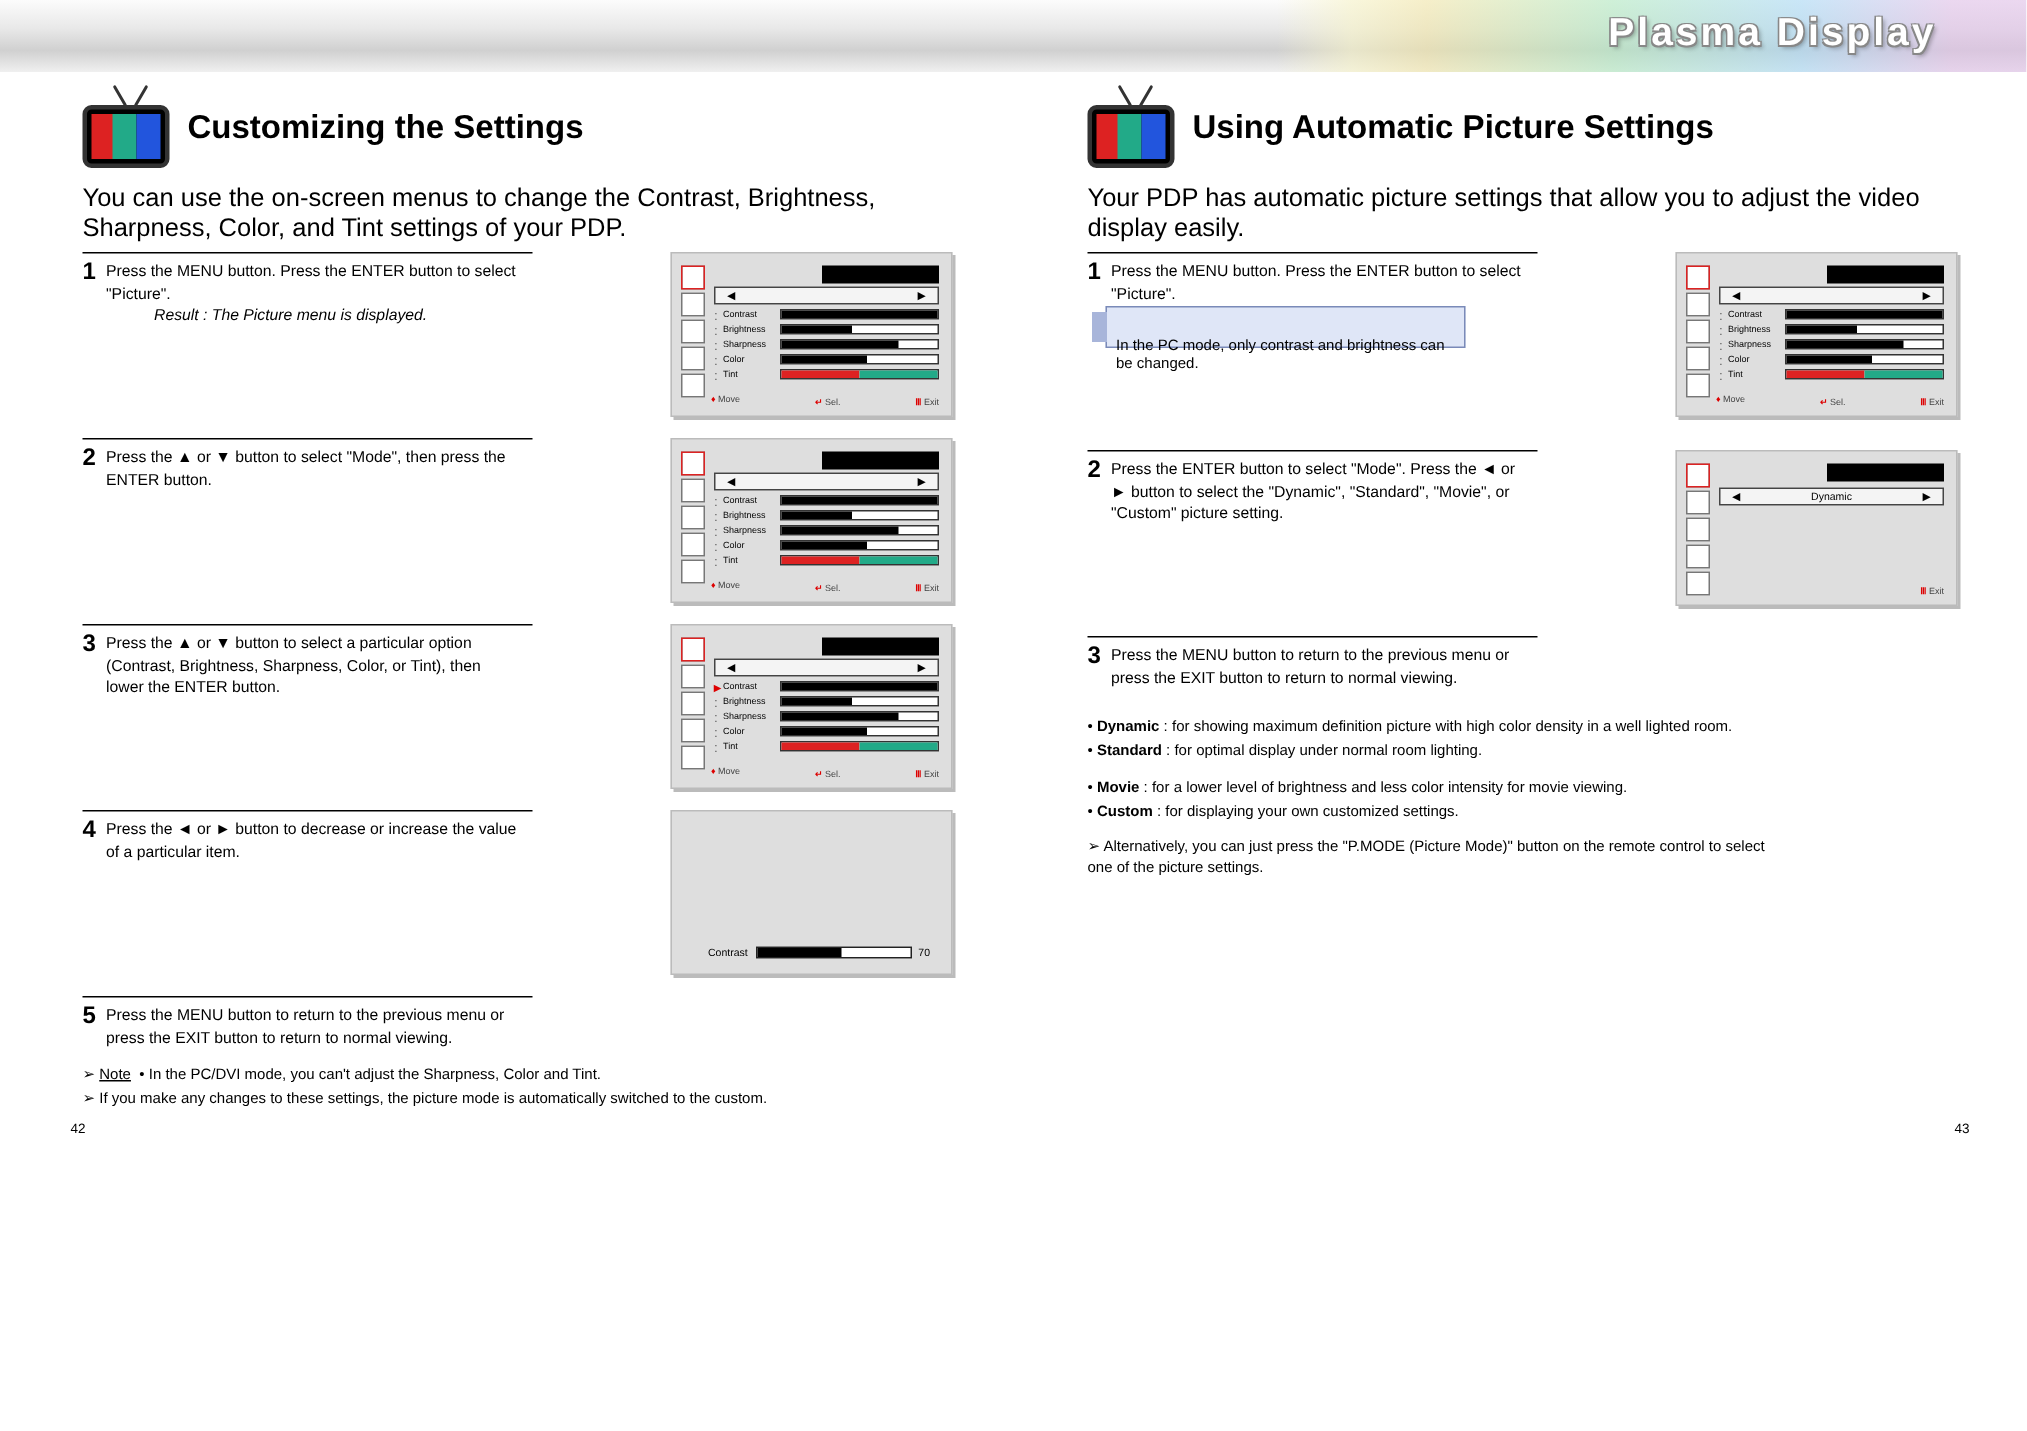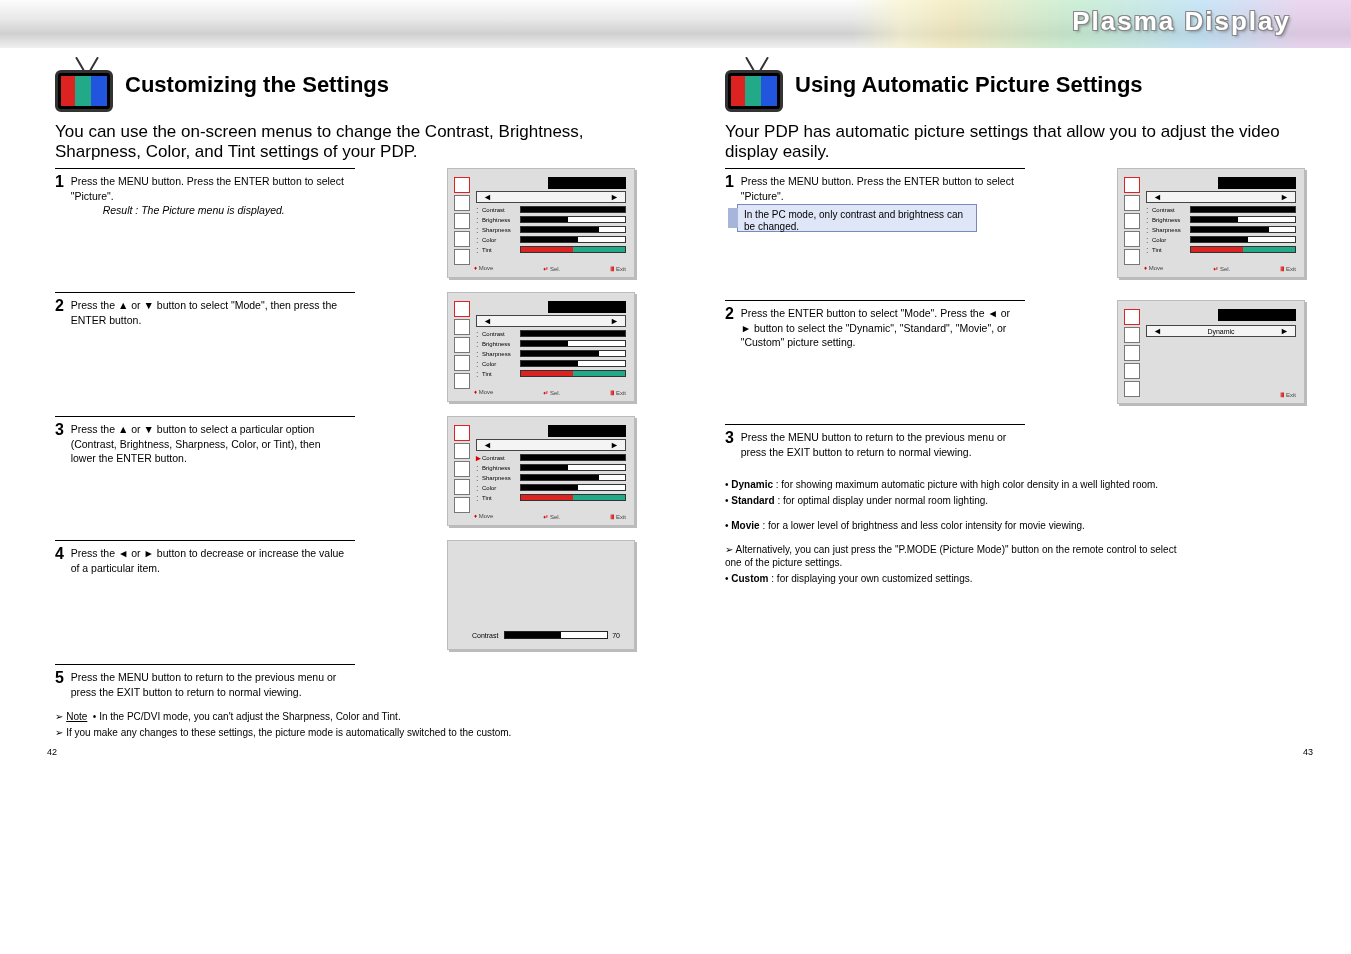--- a/index.html
+++ b/index.html
@@ -48,21 +48,21 @@
   .simple-bar-shot { position:absolute; right:0; top:0; width:188px; height:110px; background:#dedede; border:1px solid #bbb; box-shadow:2px 2px 0 #bbb; }
   .sb-row { position:absolute; left:24px; right:14px; bottom:10px; display:flex; align-items:center; }
   .sb-lbl { font-size:7px; margin-right:6px; }
   .sb-bar { flex:1; height:8px; border:0.6px solid #222; background:#fff; position:relative; }
   .sb-fill { position:absolute; left:0; top:0; bottom:0; width:55%; background:#000; }
   .sb-val { font-size:7px; margin-left:4px; }
   .note { margin:8px 0 0 0; font-size:10px; line-height:1.35; max-width:470px; position:relative; padding-left:0; }
   .note .u { text-decoration: underline; margin-top: 48px; }
   .bluenote { position:absolute; left:12px; top:36px; width:240px; height:28px; background:#dfe6f7; border:0.8px solid #7a8ab8; }
   .bluenote-tab { position:absolute; left:-10px; top:3px; width:10px; height:20px; background:#a8b5da; }
-  .bluenote-text { font-size:10px; padding:4px 6px; line-height:1.2; }
+  .bluenote-text { font-size:10px; padding:20px 6px; line-height:1.2; }
   .ss-mode-only .ss-main { top:24px; }
   .screenshot.compact { height:104px; }
   .pgnum { position:absolute; bottom:8px; font-size:9px; }
 </style>
 </head>
 <body>
 
 <div class="topband">
   <div class="brand-bg"></div>
   <div class="brand">Plasma Display</div>
@@ -421,23 +421,23 @@
       </div>
     </div>
 
     <div class="section" style="min-height:40px">
       <hr class="step-rule">
       <span class="step-num">3</span>
       <span class="step-text">Press the MENU button to return to the previous menu or press the EXIT button to return to normal viewing.</span>
     </div>
 
     <div style="height:6px"></div>
-    <div class="note">• <b>Dynamic</b> : <span>for showing maximum automatic picture with high color density in a well lighted room.</span></div>
+    <div class="note">• <b>Dynamic</b> : <span>for showing maximum definition picture with high color density in a well lighted room.</span></div>
     <div class="note" style="margin-top:2px">• <b>Standard</b> : <span>for optimal display under normal room lighting.</span></div>
     <div class="note" style="margin-top:12px">• <b>Movie</b> : <span>for a lower level of brightness and less color intensity for movie viewing.</span></div>
+    <div class="note" style="margin-top:2px">• <b>Custom</b> : <span>for displaying your own customized settings.</span></div>
+
     <div class="note" style="margin-top:10px">➢ <span>Alternatively, you can just press the "P.MODE (Picture Mode)" button on the remote control to select one of the picture settings.</span></div>
-
-    <div class="note" style="margin-top:2px">• <b>Custom</b> : <span>for displaying your own customized settings.</span></div>
 
     <div class="pgnum" style="right:-8px;bottom:-18px">43</div>
   </div>
 
 </div>
 
 </body></html>

